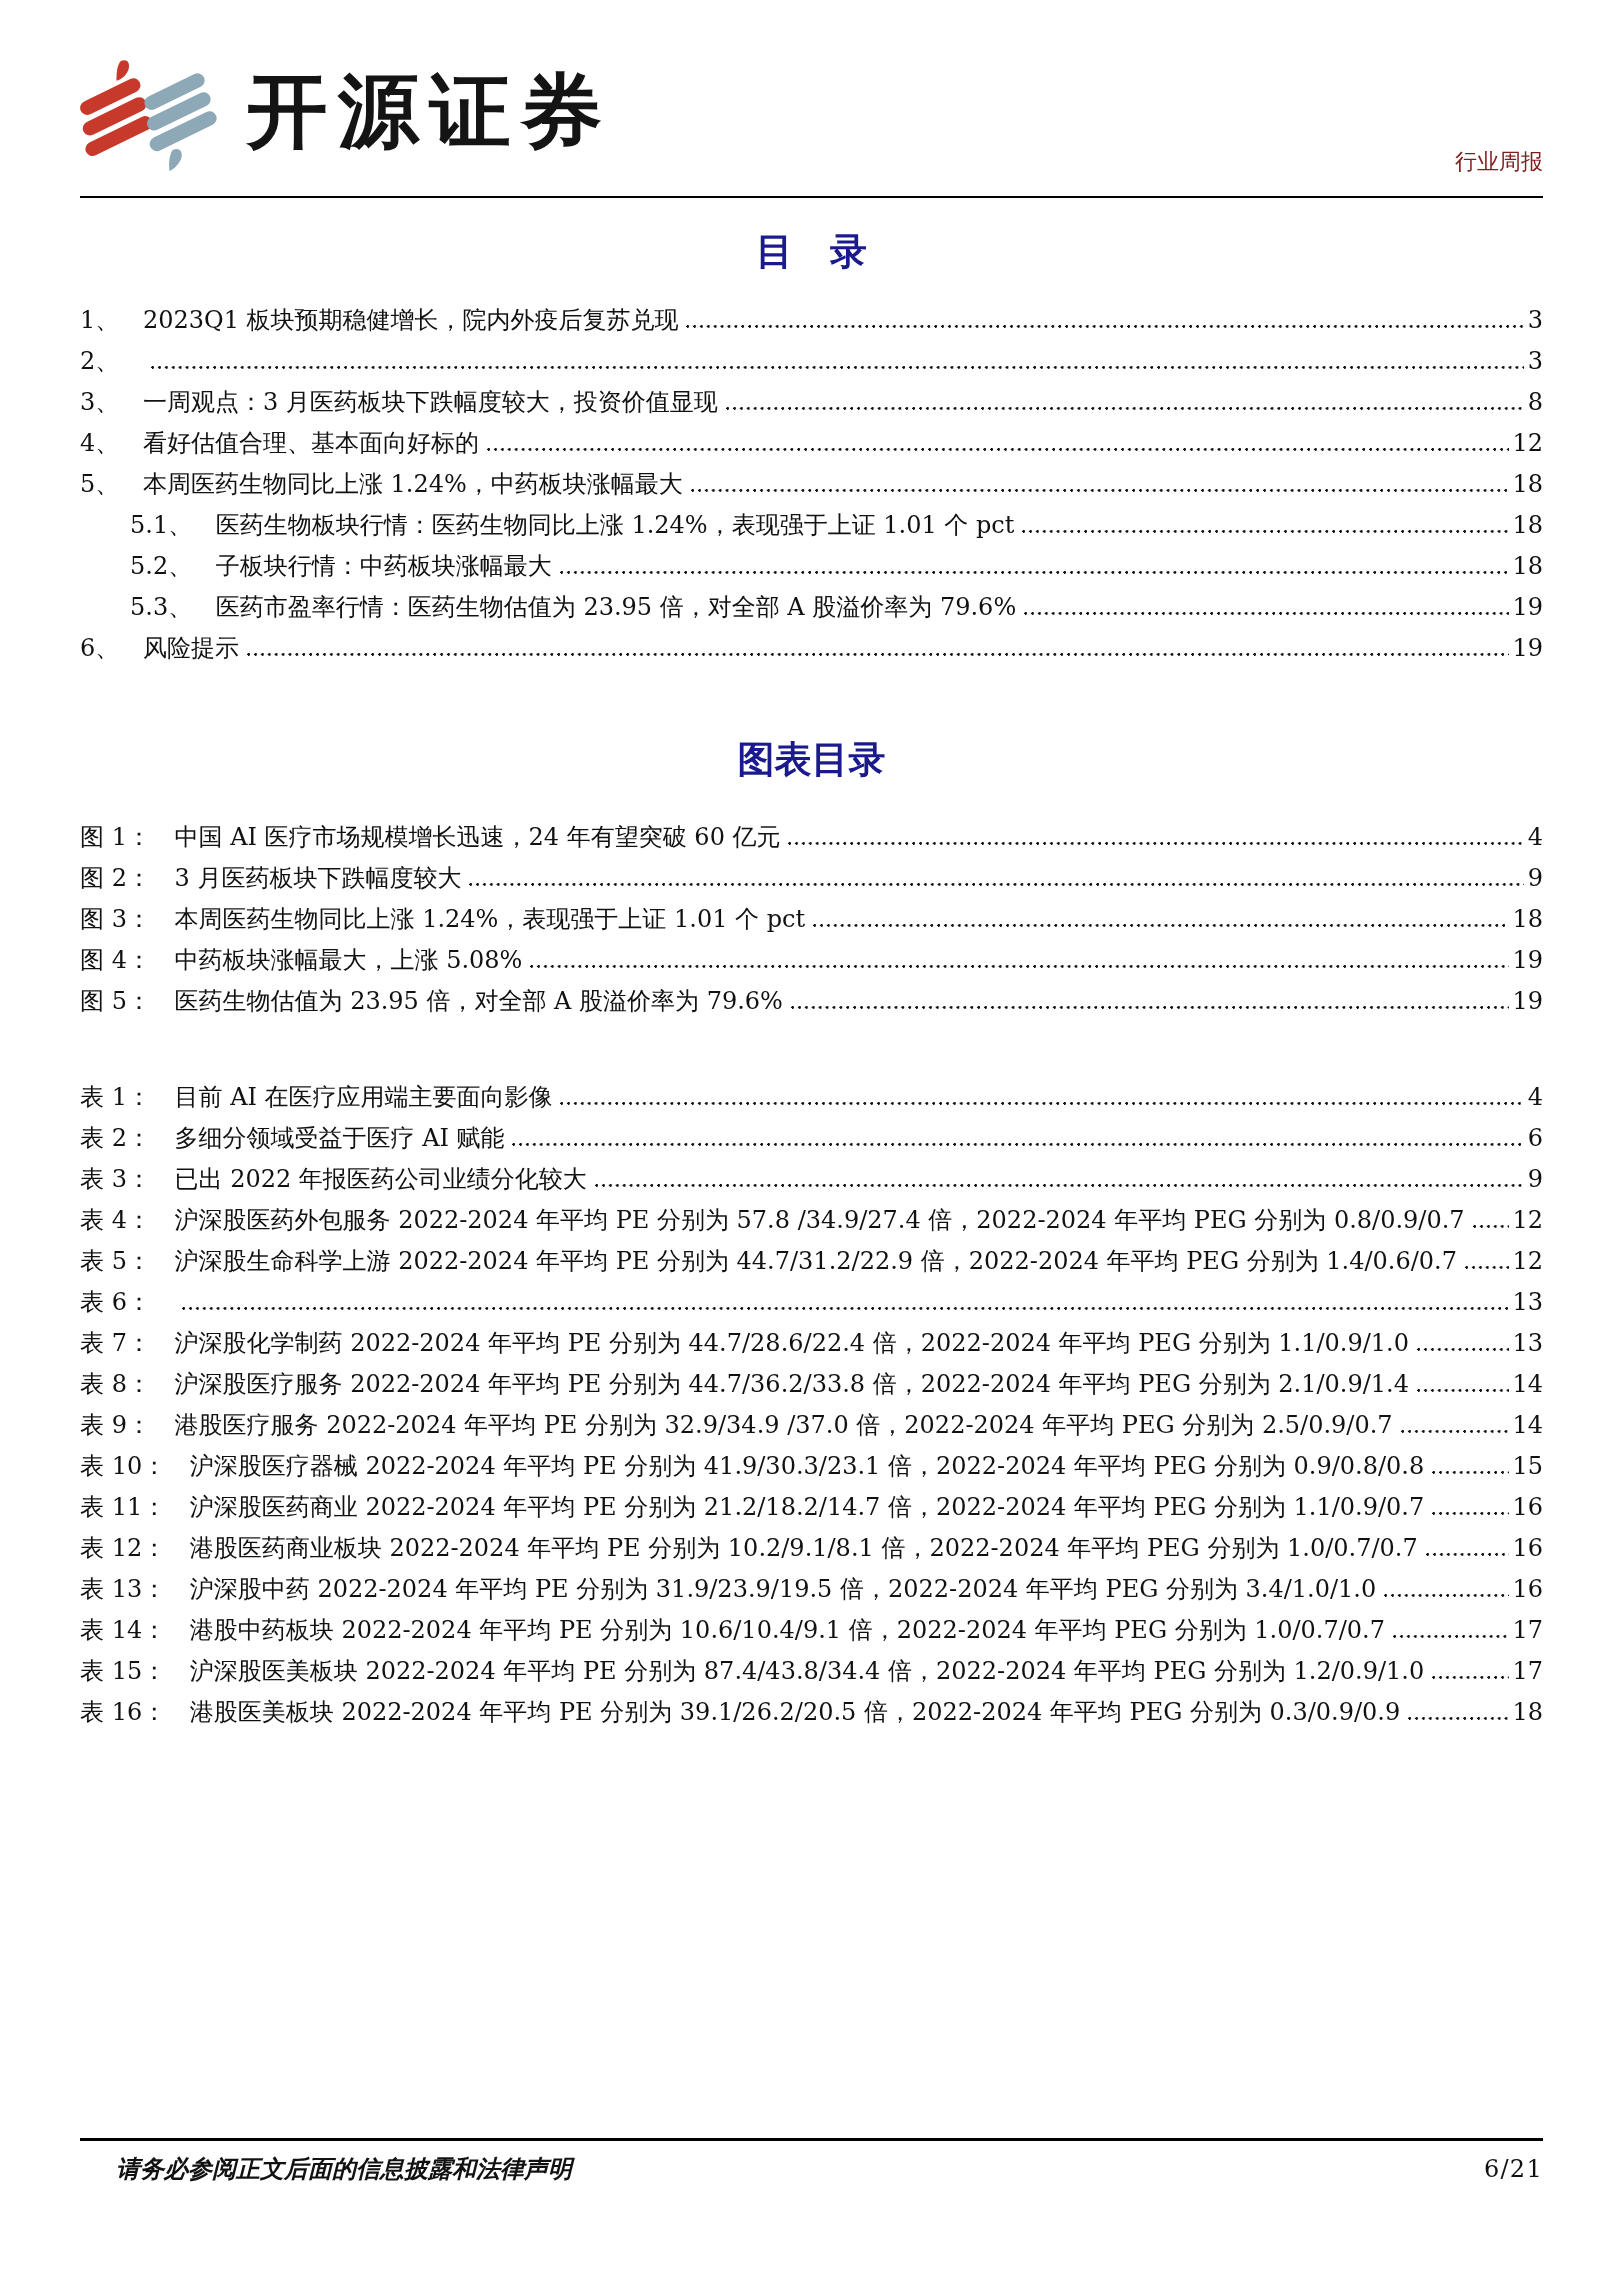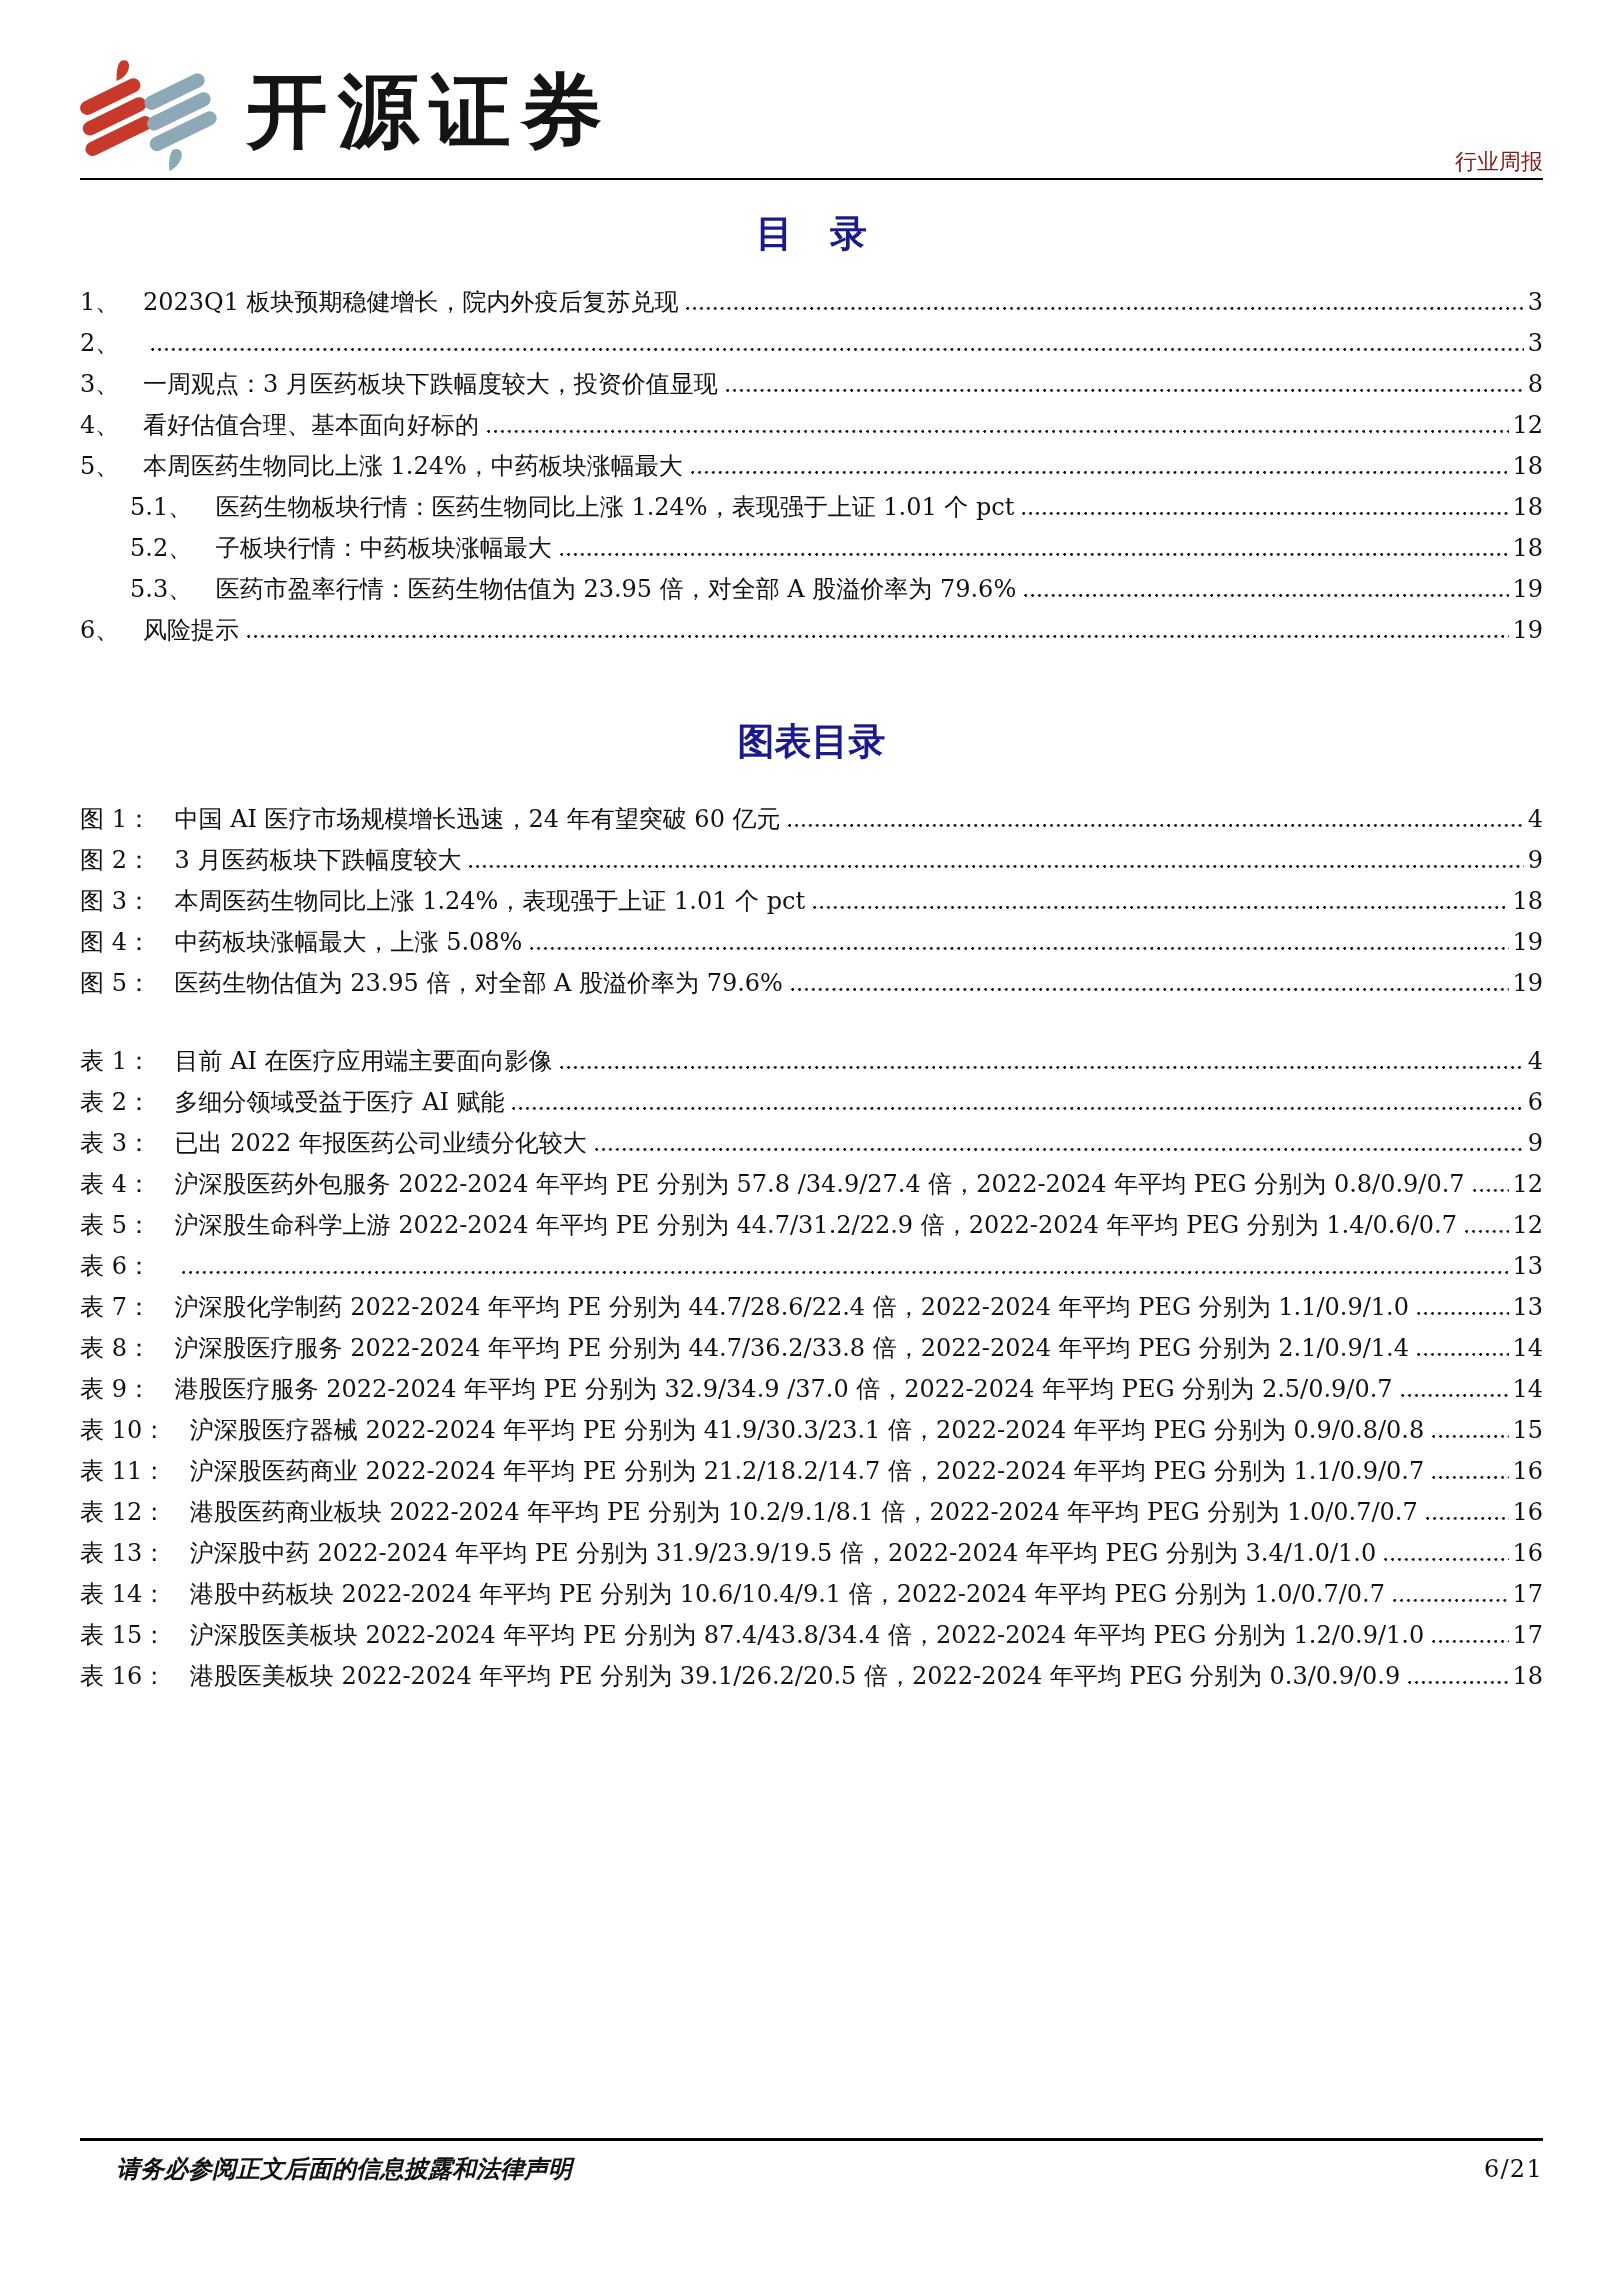--- a/index.html
+++ b/index.html
@@ -21,21 +21,21 @@
     overflow: hidden;
   }
   .content { padding: 0 80px; }
 
   
   .header {
     display: flex;
     align-items: flex-end;
     justify-content: space-between;
     padding-top: 55px;
-    padding-bottom: 1px;
+    padding-bottom: 19px;
     border-bottom: 2.6px solid #000000;
   }
   .brand { display: flex; align-items: center; gap: 27.5px; }
   .logo-icon { width: 139px; height: 122px; flex: 0 0 auto; }
   .logo-text {
     font-family: var(--sans);
     font-weight: 800;
     font-size: 81px;
     letter-spacing: 10.5px;
     color: #141414;
@@ -66,21 +66,21 @@
     text-align: center;
     font-size: 37px;
     line-height: 46px;
     font-weight: bold;
     color: var(--accent);
     font-family: Liberation Serif, serif;
   }
 
   
   .toc-list { display: block; }
-  .tables-list { margin-top: 37px; }
+  .tables-list { margin-top: 55px; }
   .row {
     display: flex;
     align-items: baseline;
     height: 41px;
     line-height: 41px;
     font-size: 24px;
     white-space: nowrap;
   }
   .row.indent { padding-left: 50px; }
   .row .num { flex: 0 0 auto; margin-right: 23.6px; }

